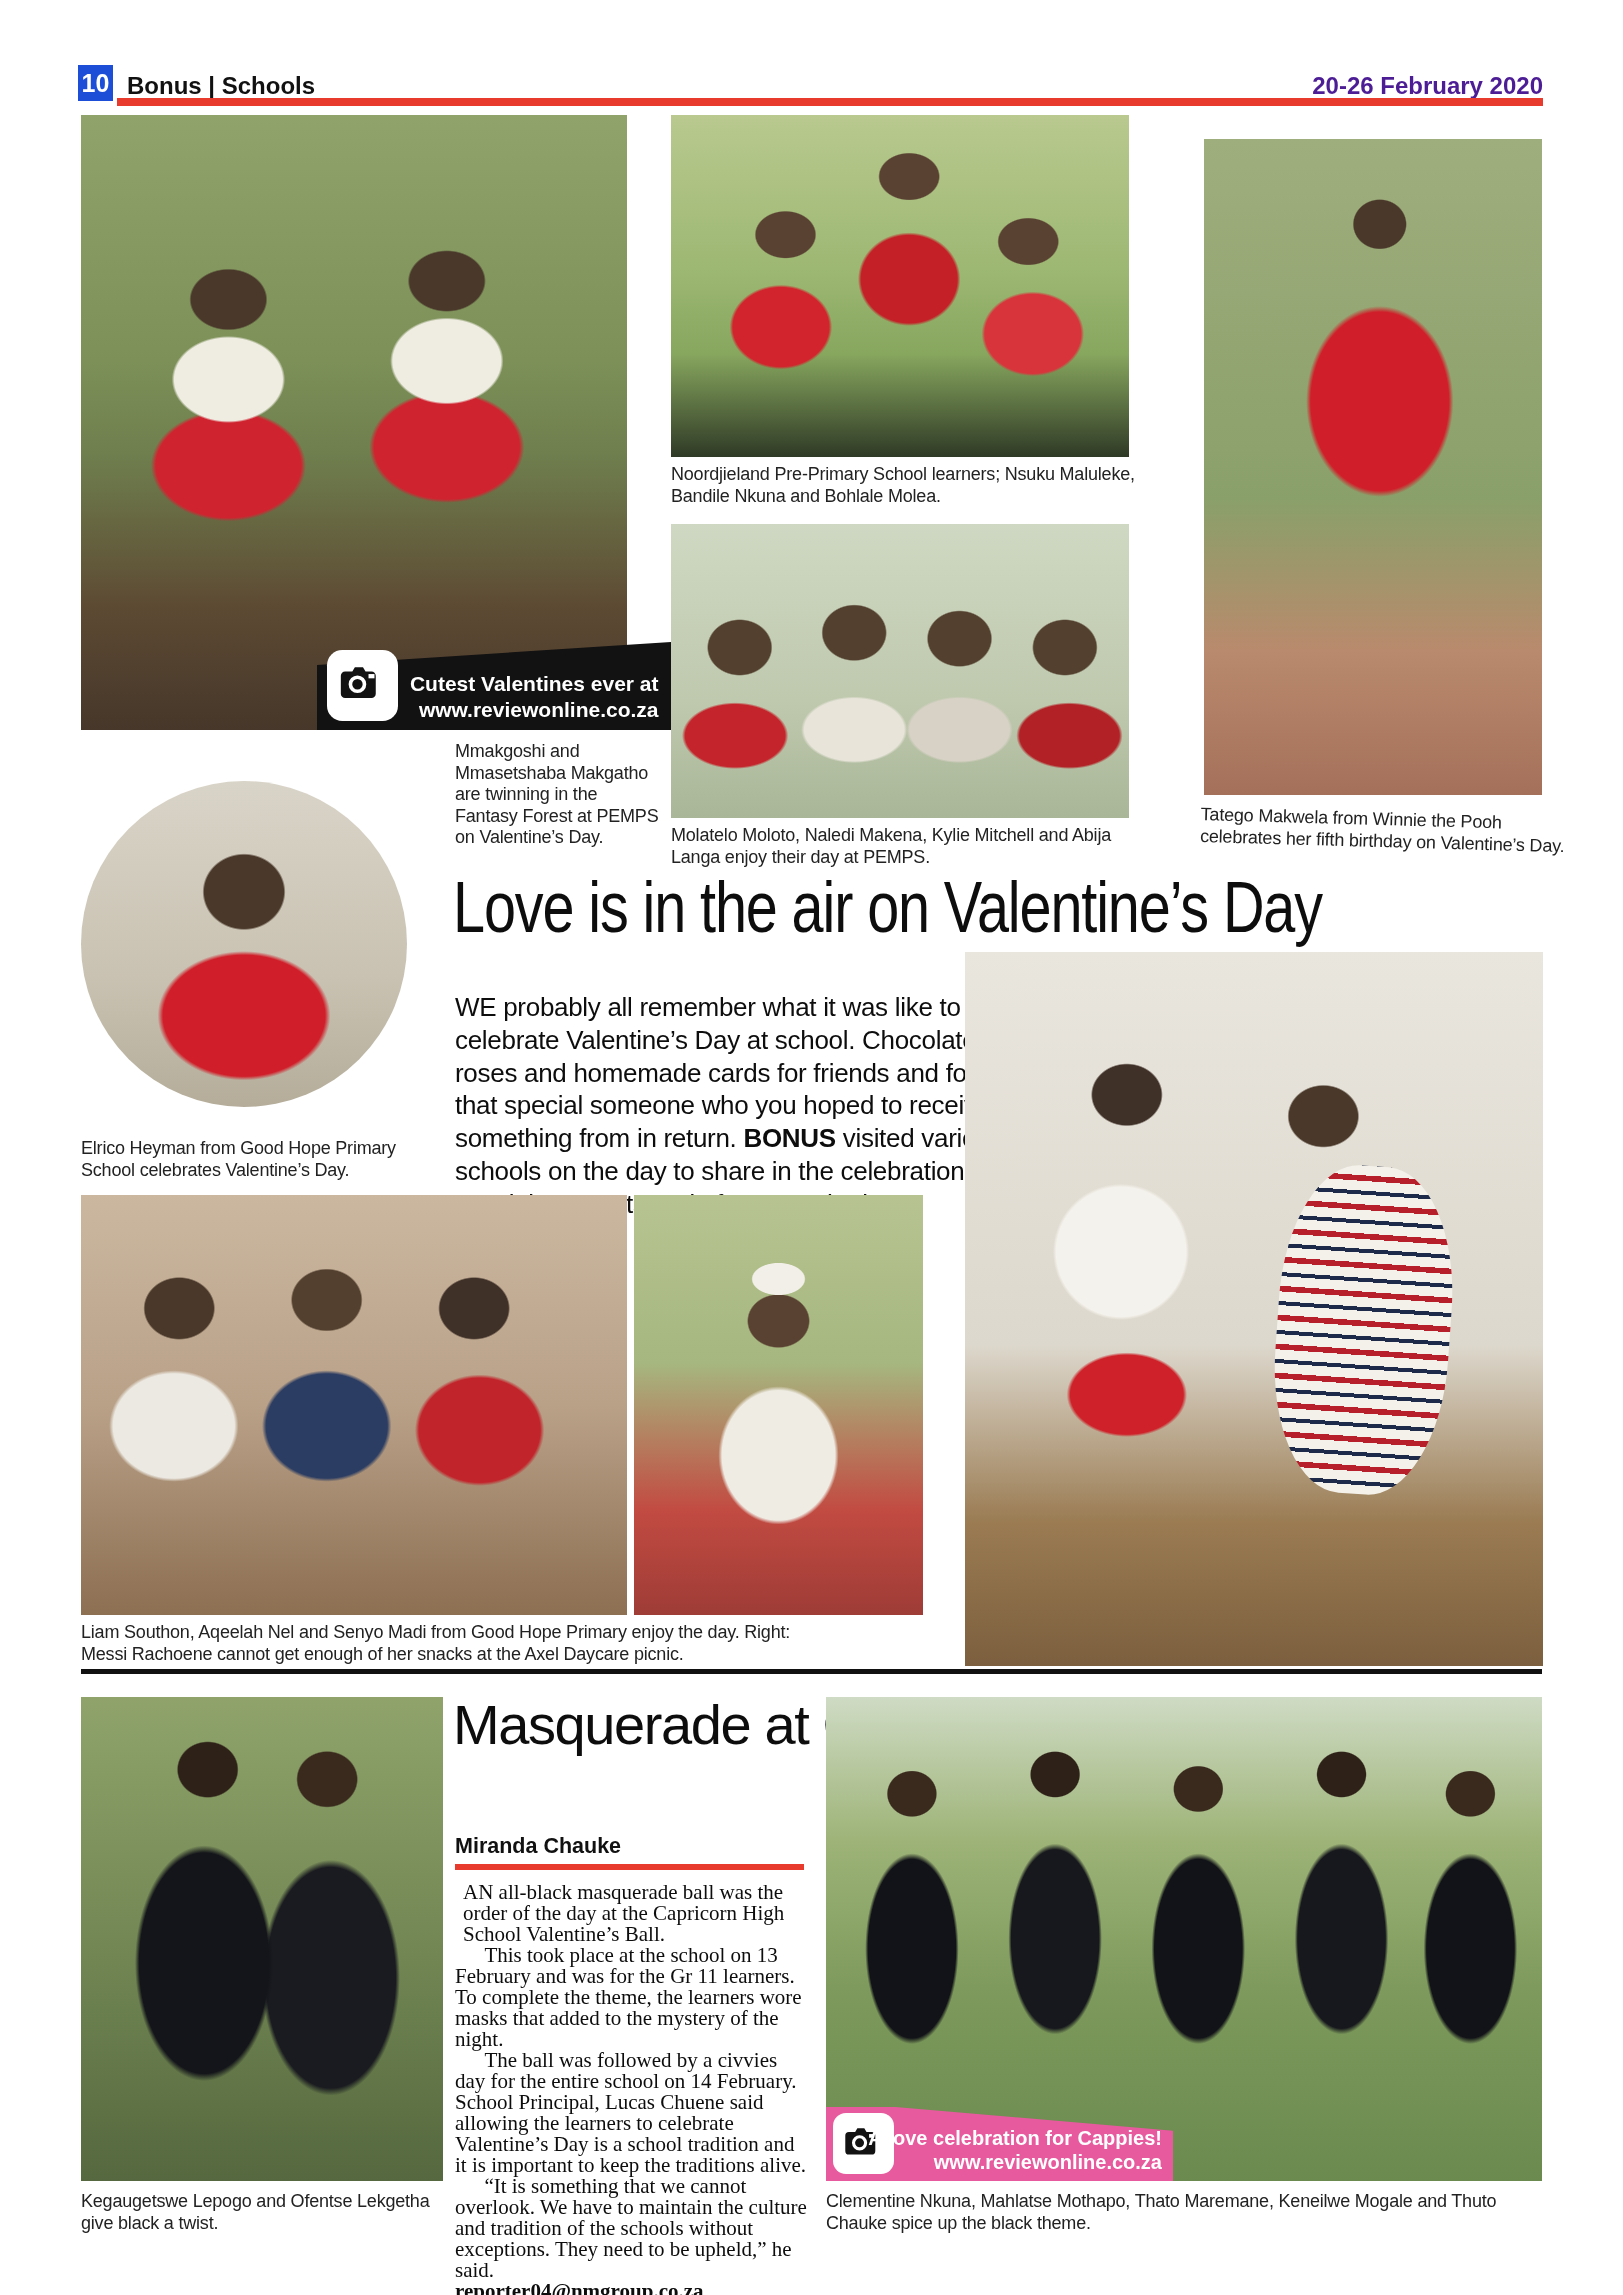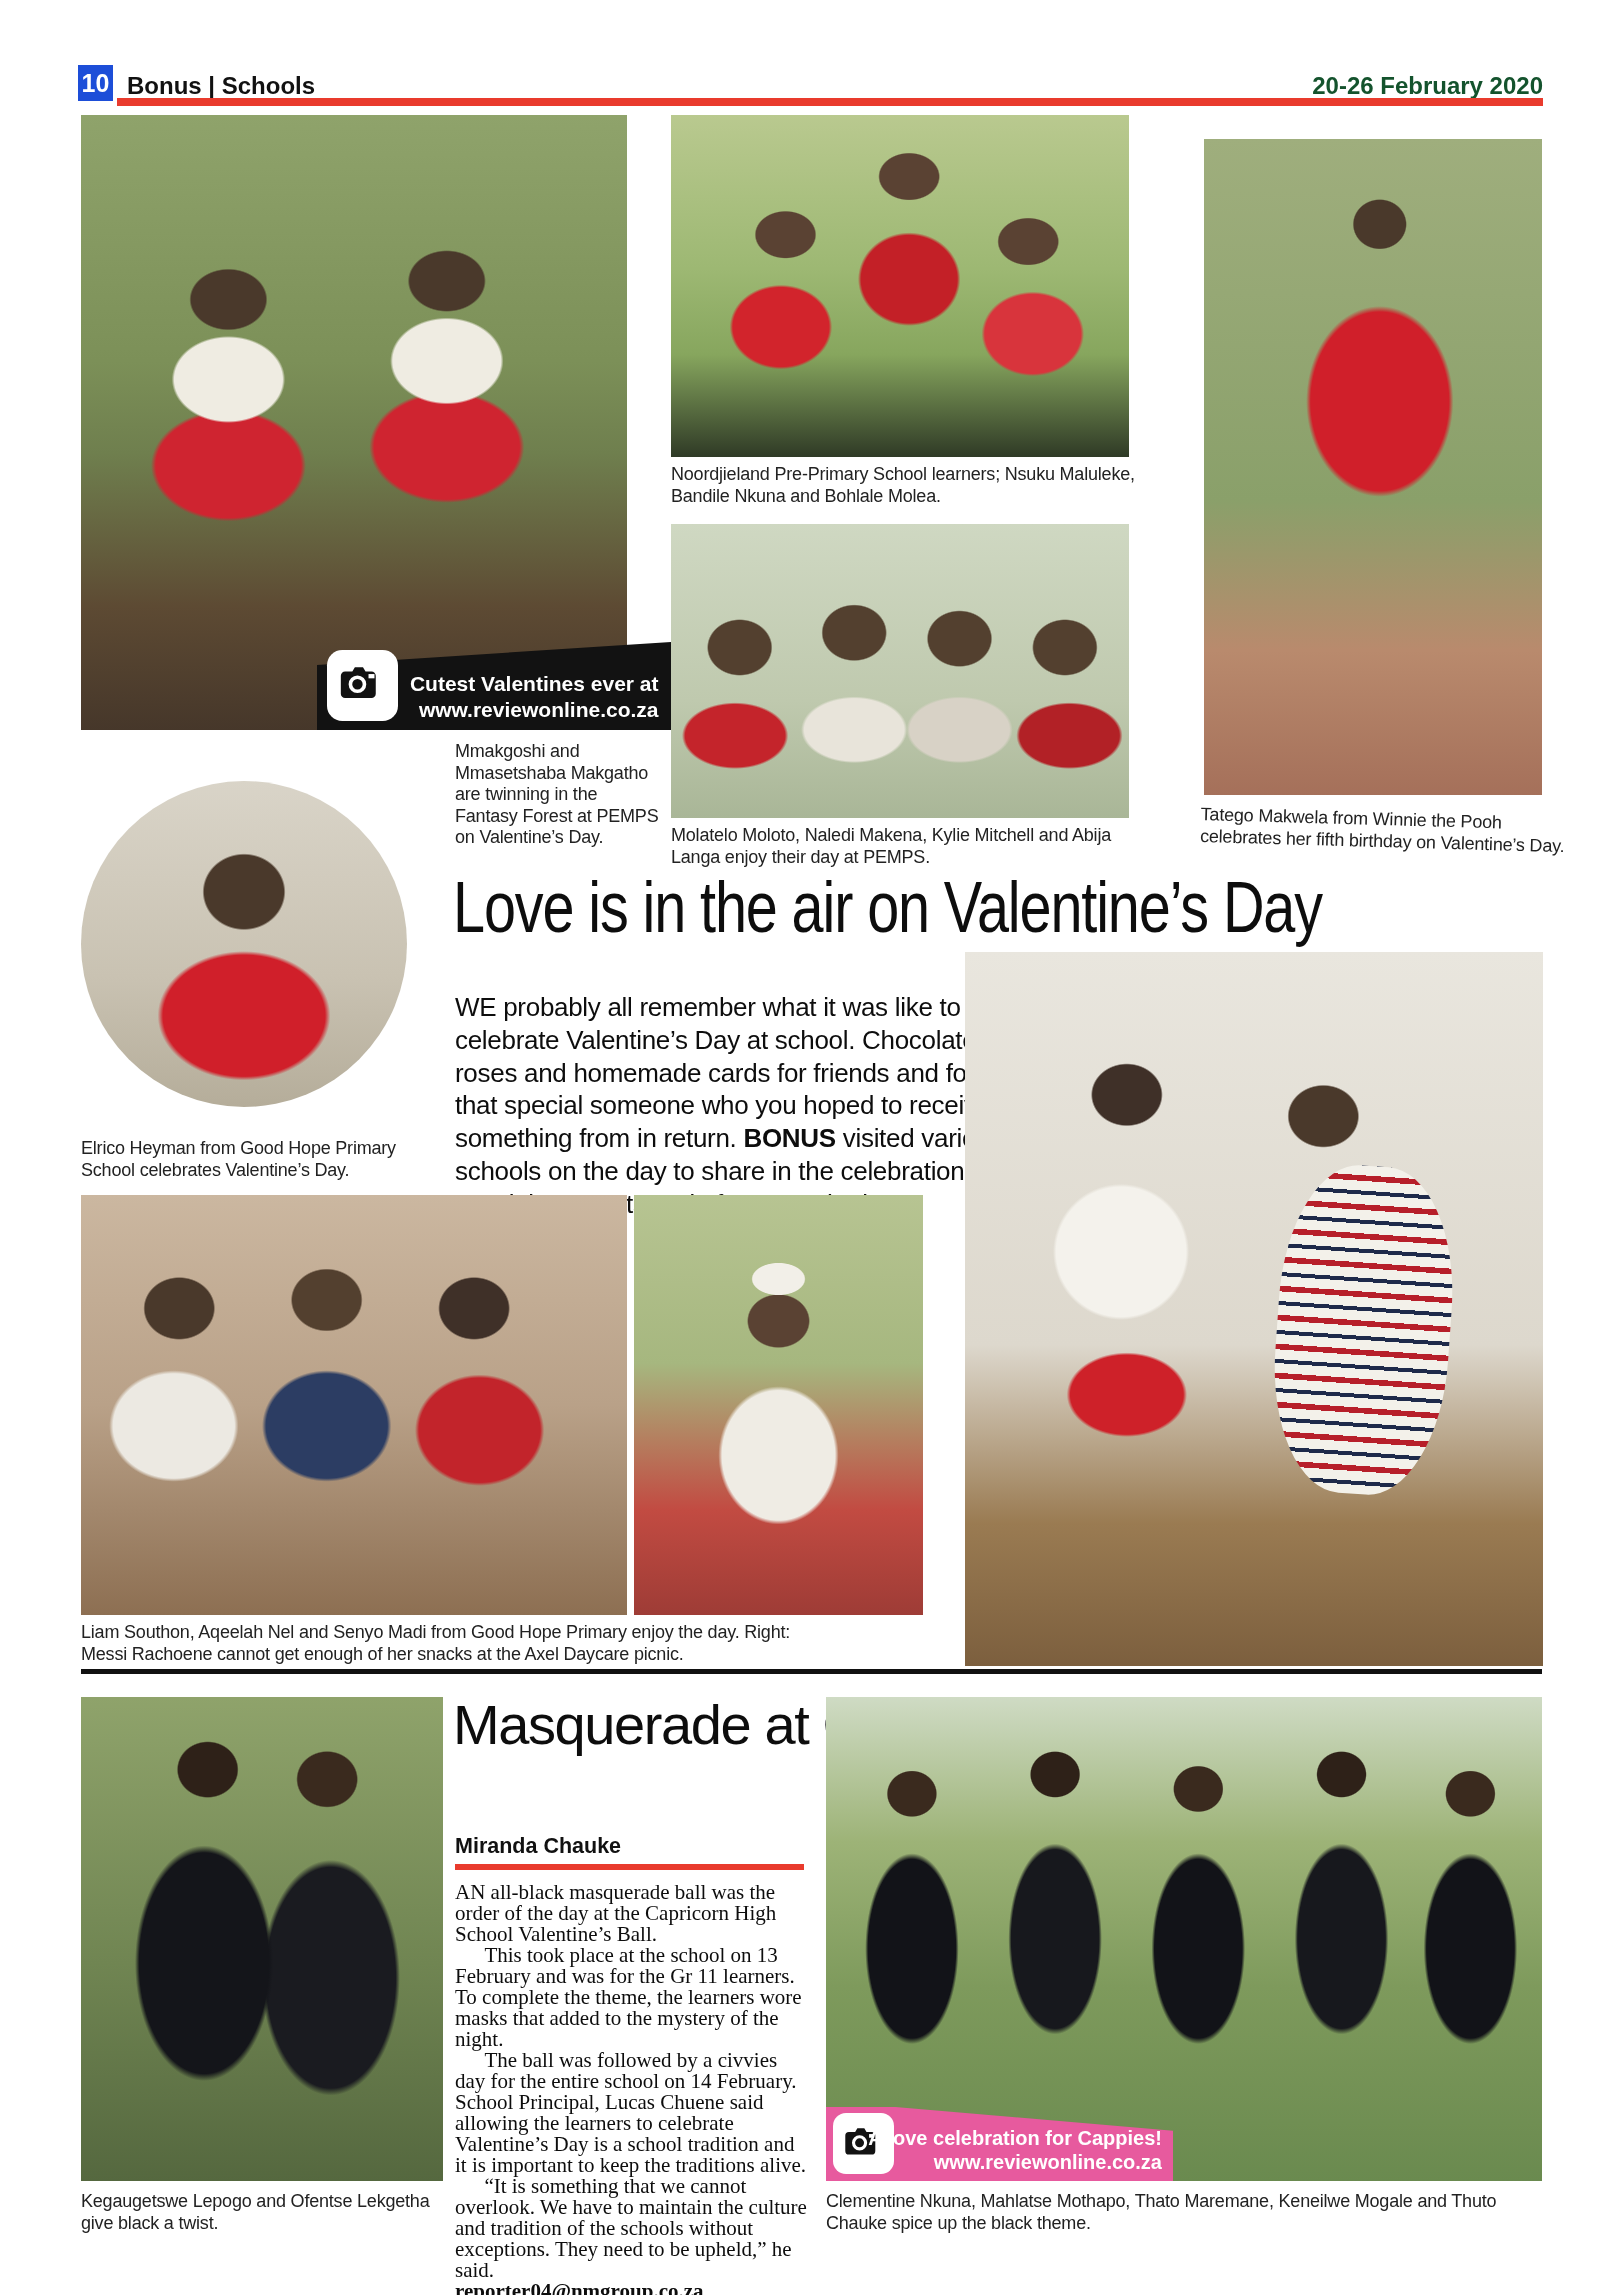--- a/index.html
+++ b/index.html
@@ -7,21 +7,21 @@
     position:relative;width:1624px;height:2295px;background:#fff;
     font-family:"Liberation Sans",sans-serif;color:#1a1a1a;overflow:hidden;
   }
   
   .page-num{
     position:absolute;left:78px;top:65px;width:35px;height:36px;
     background:#1d4ed8;color:#fff;font-weight:bold;font-size:25px;
     display:flex;align-items:center;justify-content:center;
   }
   .section-label{position:absolute;left:127px;top:72px;font-size:24px;font-weight:bold;color:#111;}
-  .issue-date{position:absolute;right:81px;top:72px;font-size:24px;font-weight:bold;color:#14532d;}
+  .issue-date{position:absolute;right:81px;top:72px;font-size:24px;font-weight:bold;color:#4c1d95;}
   .header-rule{position:absolute;left:117px;top:98px;width:1426px;height:7.6px;background:#e93b2d;}
 
   
   .photo{position:absolute;background-color:#cfcabd;}
   .photo-a{left:81px;top:115px;width:546px;height:615px;
     background:
       radial-gradient(62px 49px at 27% 30%, #4a392b 60%, rgba(0,0,0,0) 63%),
       radial-gradient(62px 49px at 67% 27%, #4a392b 60%, rgba(0,0,0,0) 63%),
       radial-gradient(90px 69px at 27% 43%, #efece2 60%, rgba(0,0,0,0) 63%),
       radial-gradient(90px 69px at 67% 40%, #efece2 60%, rgba(0,0,0,0) 63%),
@@ -145,21 +145,21 @@
   .divider{position:absolute;left:81px;top:1669px;width:1461px;height:4.9px;background:#111;}
 
   
   .headline-2{position:absolute;left:453px;top:1694px;font-size:56px;font-weight:400;
     letter-spacing:-1.4px;line-height:1.12;color:#0d0d0d;}
   .byline{position:absolute;left:455px;top:1834px;font-size:21.5px;font-weight:bold;color:#111;}
   .byline-rule{position:absolute;left:455px;top:1864px;width:349px;height:5.6px;background:#e93b2d;}
   .masq-body{position:absolute;left:455px;top:1882px;width:353px;
     font-family:"Liberation Serif",serif;font-size:21px;line-height:21px;color:#0d0d0d;}
   .masq-body p{margin:0;text-indent:1.4em;}
-  .masq-body p.first{text-indent:0;}
+  .masq-body p.first{text-indent:0;margin-left:8px;}
   .masq-body .email{font-weight:bold;text-indent:0;}
 </style>
 </head>
 <body>
 
 <div class="page">
 
   <div class="page-num">10</div>
   <div class="section-label">Bonus | Schools</div>
   <div class="issue-date">20-26 February 2020</div>

